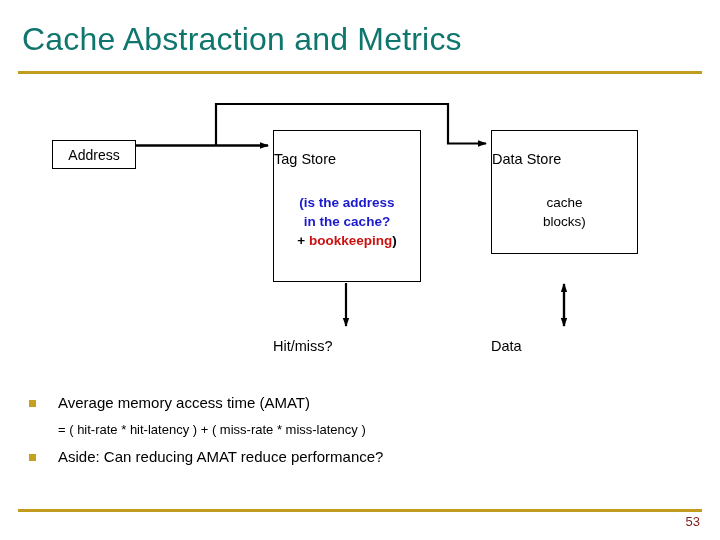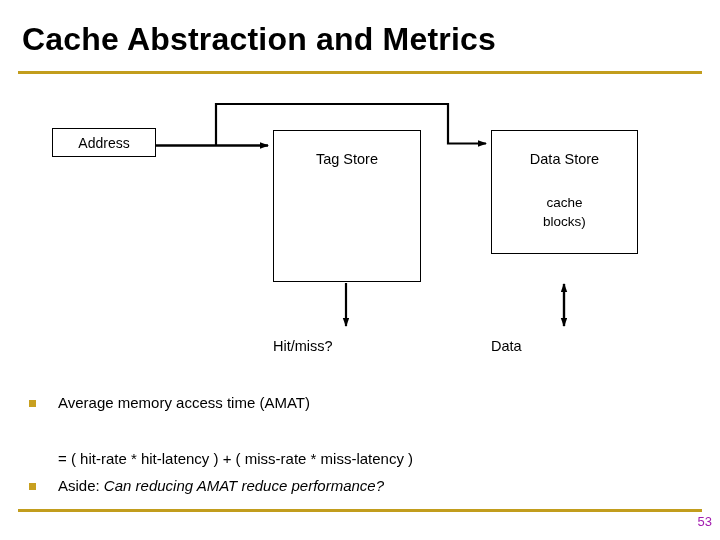--- a/index.html
+++ b/index.html
@@ -17,23 +17,23 @@
     color: #000000;
   }
 
   
   #slide-title {
     position: absolute;
     left: 22px;
     top: 22px;
     width: 660px;
     font-size: 32px;
-    font-weight: bold;
+    font-weight: normal;
     letter-spacing: 0.2px;
-    color: #000000;
+    color: #0f766e;
     line-height: 1.1;
     white-space: nowrap;
   }
   #title-rule {
     position: absolute;
     left: 18px;
     top: 71px;
     width: 684px;
     height: 3px;
     background: #c29d1d;
@@ -52,22 +52,22 @@
 
   .dbox {
     position: absolute;
     border: 1.6px solid #000000;
     background: #ffffff;
     box-sizing: border-box;
   }
 
   #address-box {
     left: 52px;
-    top: 128px;
-    width: 104px;
+    top: 140px;
+    width: 84px;
     height: 29px;
   }
   #address-label {
     position: absolute;
     left: 0; right: 0; top: 50%;
     transform: translateY(-50%);
     text-align: center;
     font-size: 14px;
   }
 
@@ -81,21 +81,21 @@
     left: 491px;
     top: 130px;
     width: 147px;
     height: 124px;
   }
 
   .box-heading {
     position: absolute;
     left: 0; right: 0;
     top: 20px;
-    text-align: center;
+    text-align: left;
     font-size: 14.5px;
     color: #000000;
   }
   .box-sub {
     position: absolute;
     left: 0; right: 0;
     top: 62px;
     text-align: center;
     font-size: 13.5px;
     line-height: 19px;
@@ -150,42 +150,41 @@
   .bullet-marker {
     position: absolute;
     left: 9px;
     top: 11px;
     width: 7px;
     height: 7px;
     background: #c8a020;
   }
   .cont-row {
     padding-left: 38px;
-    font-size: 15px;
+    font-size: 13px;
     line-height: 27px;
     white-space: nowrap;
-    margin-top: 29px;
-  }
-  .ital { font-style: italic; }
+  }
+  .ital { }
 
   
   #footer-rule {
     position: absolute;
     left: 18px;
     top: 509px;
     width: 684px;
     height: 3px;
     background: #c29d1d;
   }
   #page-number {
     position: absolute;
-    right: 8px;
+    right: 20px;
     top: 514px;
     font-size: 13px;
-    color: #a21caf;
+    color: #7f1d1d;
   }
 </style>
 </head>
 <body>
 
 <div id="slide-title">Cache Abstraction and Metrics</div>
 <div id="title-rule"></div>
 
 <div id="diagram">
   <svg width="720" height="540" xmlns="http://www.w3.org/2000/svg">
@@ -219,20 +218,25 @@
     </g>
   </svg>
 </div>
 
 <div class="dbox" id="address-box">
   <div id="address-label">Address</div>
 </div>
 
 <div class="dbox" id="tag-store-box">
   <div class="box-heading">Tag Store</div>
+  <div class="box-sub" id="tag-store-sub">
+    <div>(is the address</div>
+    <div>in the cache?</div>
+    <div><span class="plain">+ </span><span class="red">bookkeeping</span><span class="plain">)</span></div>
+  </div>
 </div>
 
 <div class="dbox" id="data-store-box">
   <div class="box-heading">Data Store</div>
   <div class="box-sub" id="data-store-sub">
     <div>cache</div>
     <div>blocks)</div>
   </div>
 </div>
 

